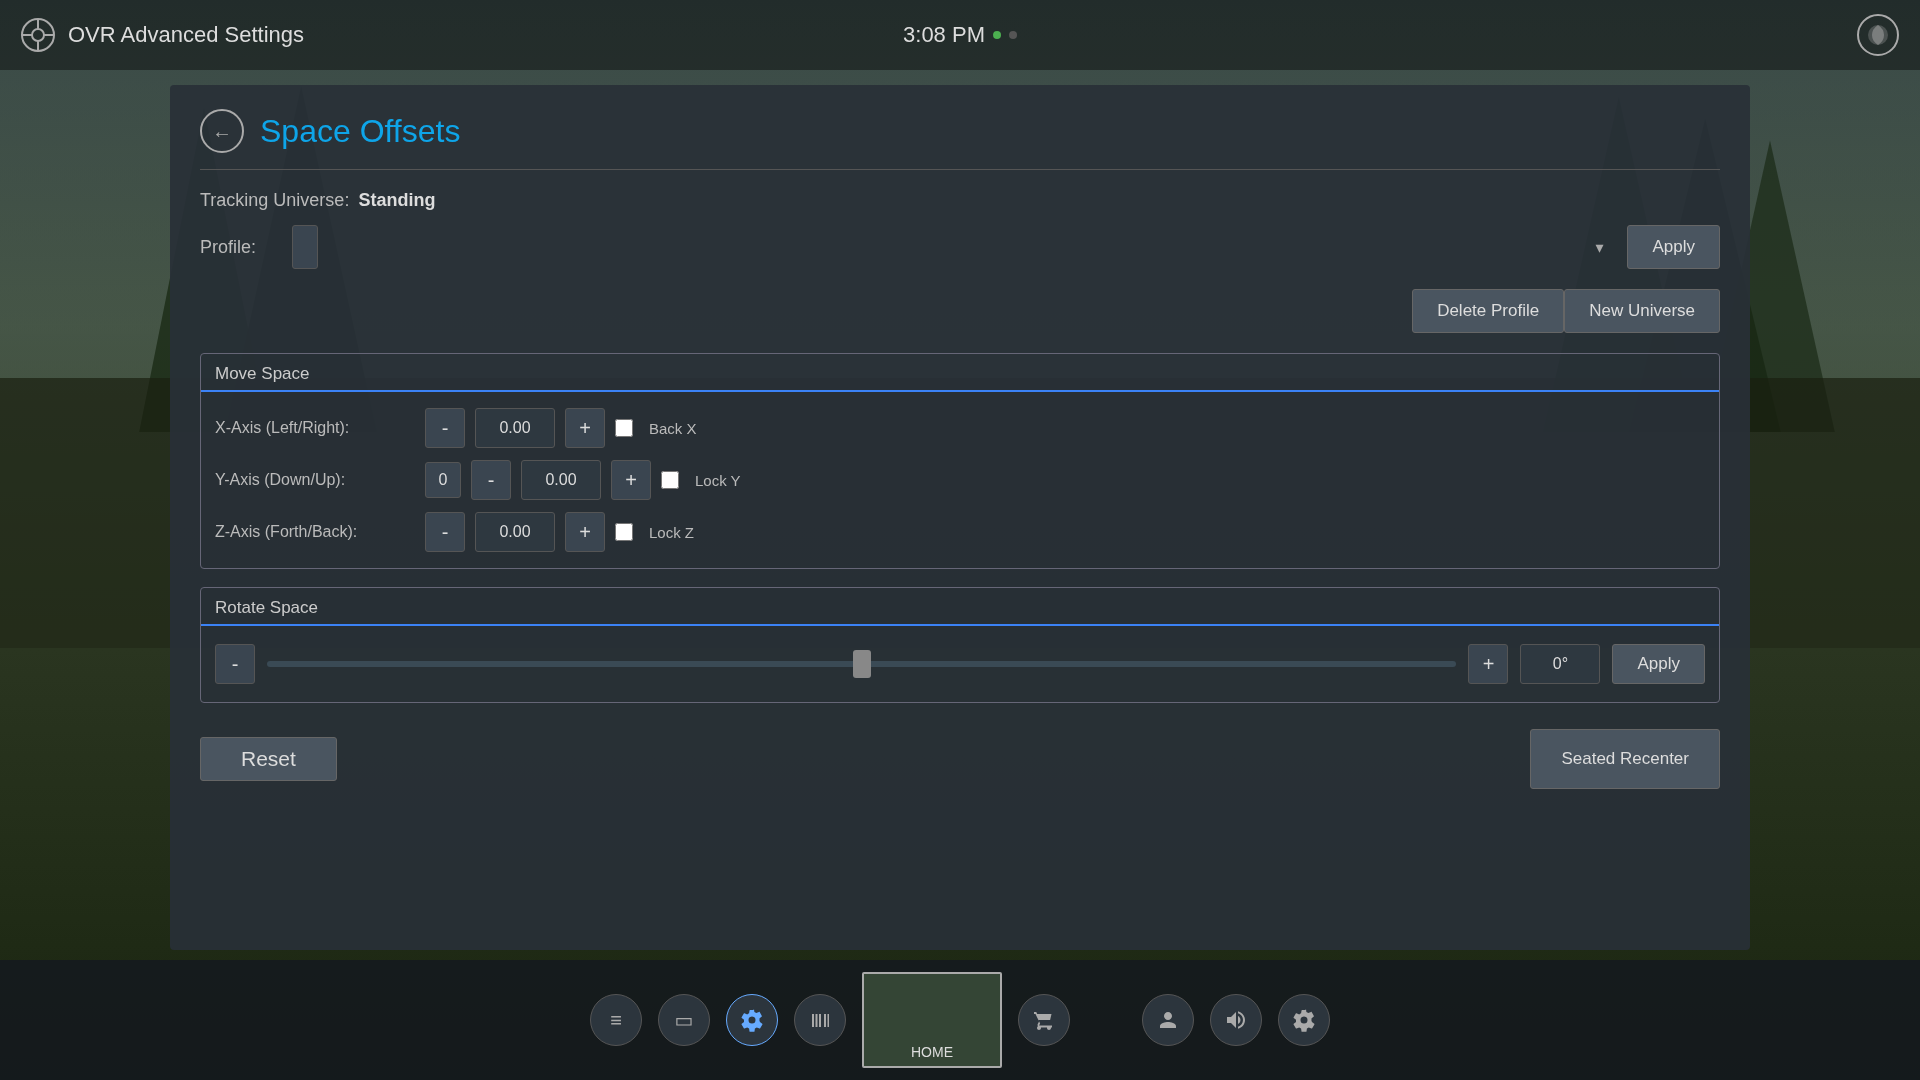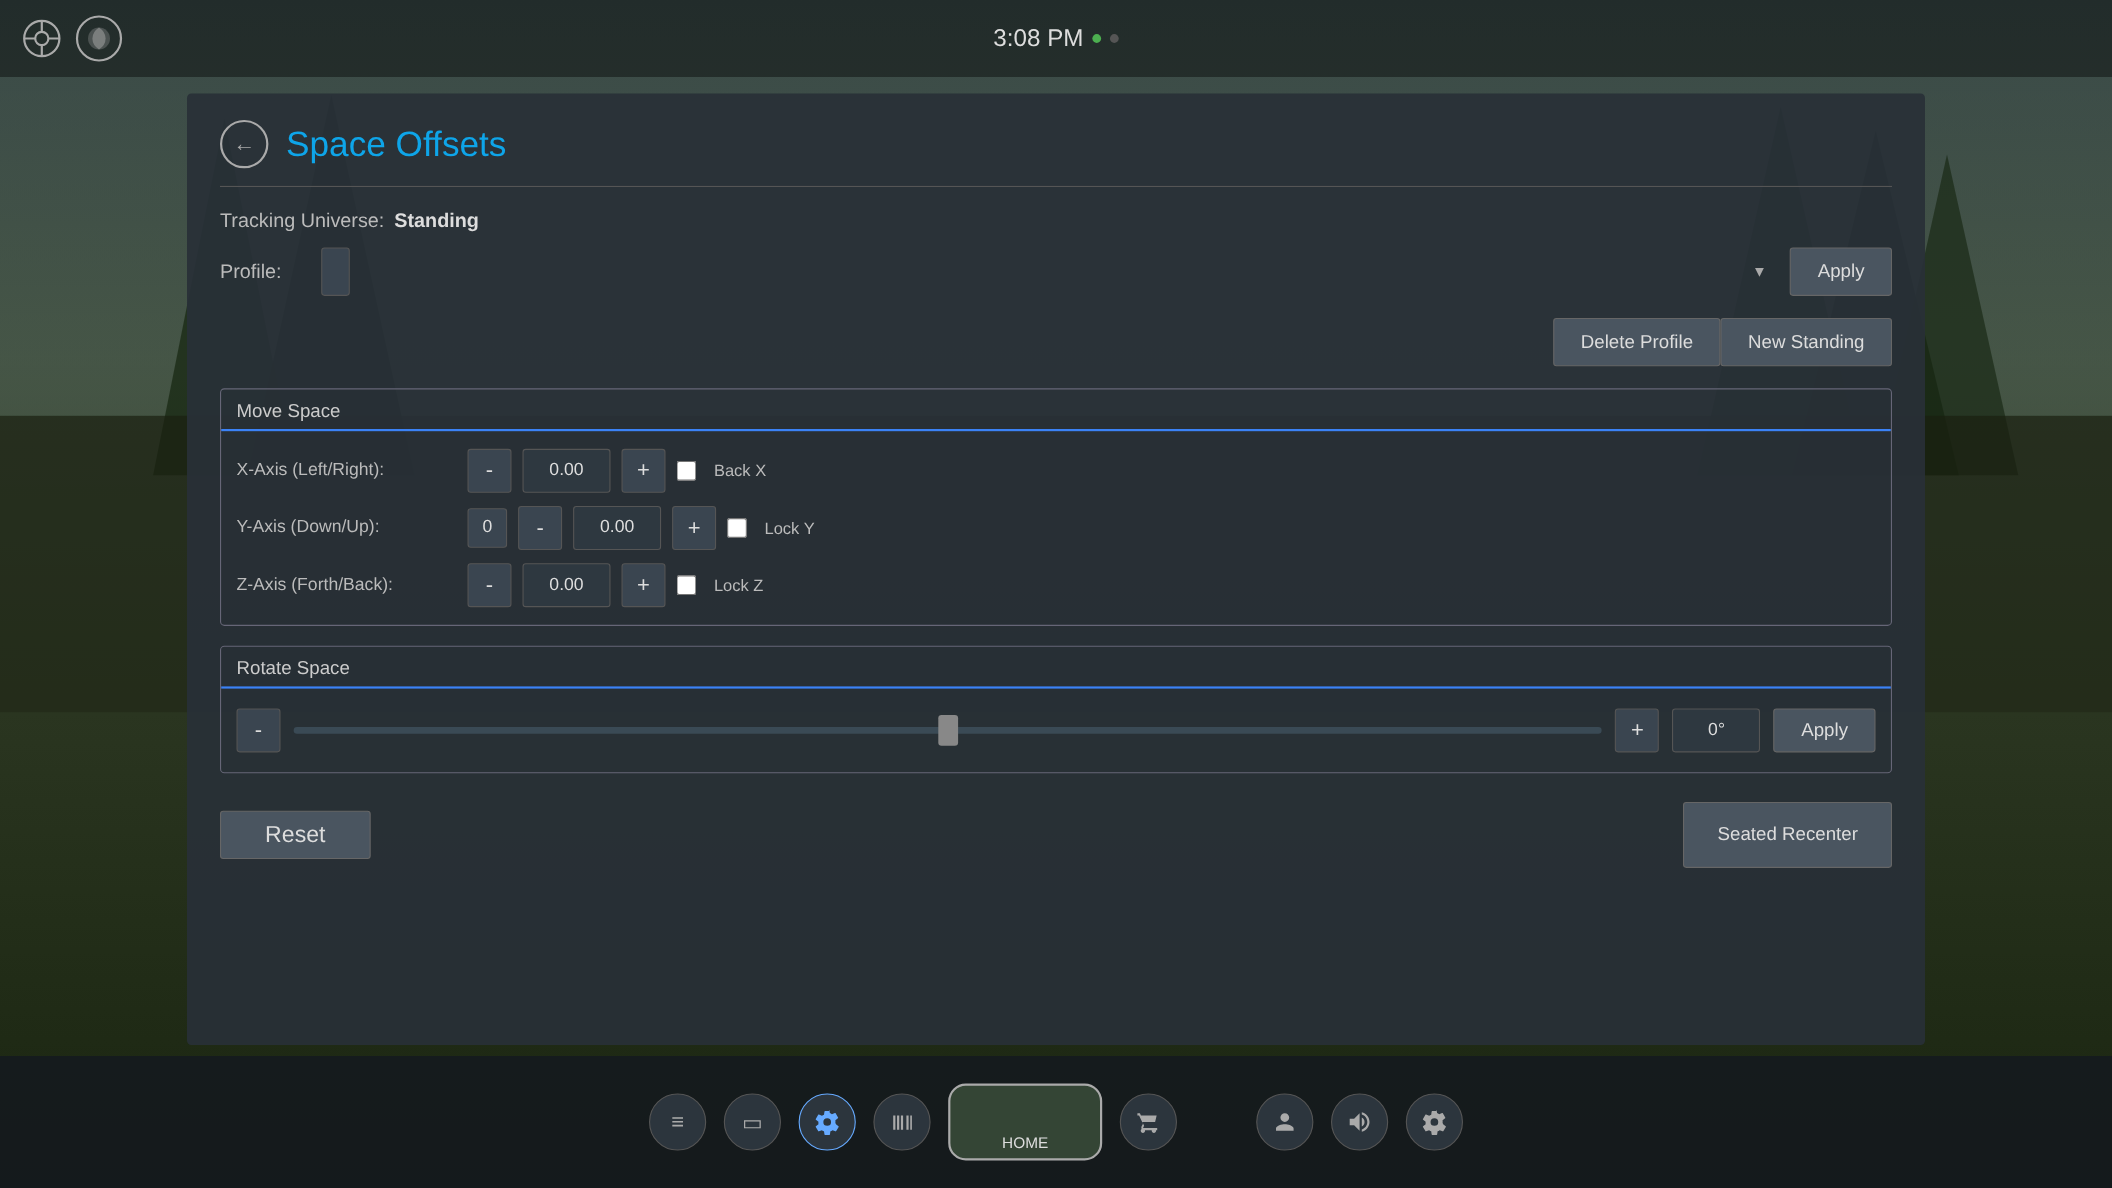--- a/index.html
+++ b/index.html
@@ -425,22 +425,22 @@
       display: flex;
       align-items: center;
       justify-content: center;
       cursor: pointer;
       color: #aaa;
       font-size: 20px;
     }
 
     .taskbar-home {
       width: 140px;
-      height: 70px;
-      border-radius: 16px;
+      height: 96px;
+      border-radius: 2px;
       border: 2px solid #aaa;
       background: rgba(60, 80, 60, 0.8);
       overflow: hidden;
       cursor: pointer;
       display: flex;
       flex-direction: column;
       align-items: center;
       justify-content: flex-end;
       padding-bottom: 6px;
     }
@@ -490,20 +490,21 @@
 
 <div class="top-bar">
   <svg class="app-icon" viewBox="0 0 36 36">
     <circle cx="18" cy="18" r="16" fill="none" stroke="#aaa" stroke-width="2"></circle>
     <circle cx="18" cy="18" r="6" fill="none" stroke="#aaa" stroke-width="2"></circle>
     <line x1="18" y1="2" x2="18" y2="12" stroke="#aaa" stroke-width="2"></line>
     <line x1="18" y1="24" x2="18" y2="34" stroke="#aaa" stroke-width="2"></line>
     <line x1="2" y1="18" x2="12" y2="18" stroke="#aaa" stroke-width="2"></line>
     <line x1="24" y1="18" x2="34" y2="18" stroke="#aaa" stroke-width="2"></line>
   </svg>
+  <span class="app-title">OVR Advanced Settings</span>
   <div class="clock">
     <span>3:08 PM</span>
     <span class="clock-dot"></span>
     <span class="clock-dot" style="background:#555"></span>
   </div>
   <svg class="steam-icon" viewBox="0 0 44 44">
     <circle cx="22" cy="22" r="20" fill="none" stroke="#aaa" stroke-width="2"></circle>
     <circle cx="22" cy="22" r="10" fill="#aaa" opacity="0.3"></circle>
     <path d="M22 12 Q28 16 28 22 Q28 28 22 32 Q16 28 16 22 Q16 16 22 12" fill="#aaa" opacity="0.5"></path>
   </svg>
@@ -528,21 +529,21 @@
     <div class="profile-select-wrapper">
       <select class="profile-select">
         <option value=""></option>
       </select>
     </div>
     <button class="btn">Apply</button>
   </div>
 
   <div class="profile-actions">
     <button class="btn">Delete Profile</button>
-    <button class="btn">New Standing</button>
+    <button class="btn">New Universe</button>
   </div>
 
   <div class="section-box">
     <div class="section-title">Move Space</div>
     <div class="section-content">
 
       <div class="axis-row">
         <span class="axis-label">X-Axis (Left/Right):</span>
         <button class="axis-minus-btn">-</button>
         <div class="axis-value">0.00</div>

